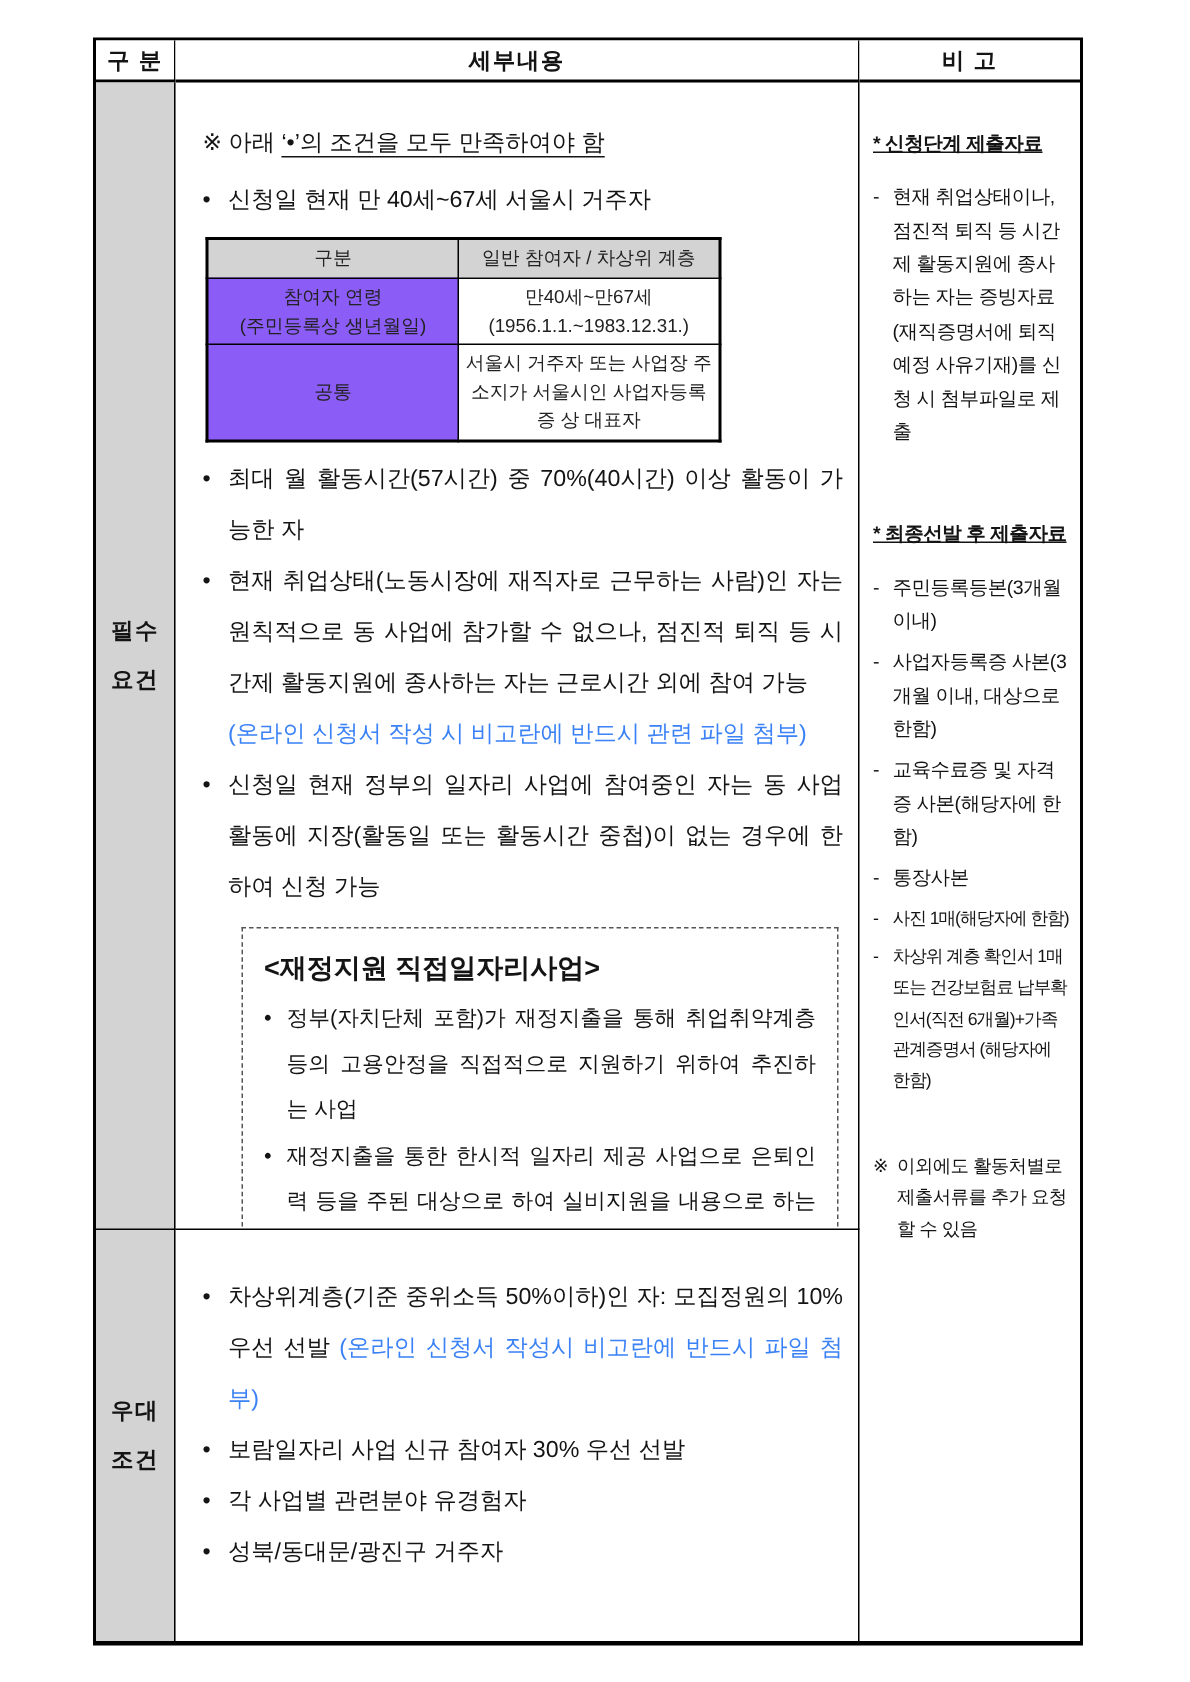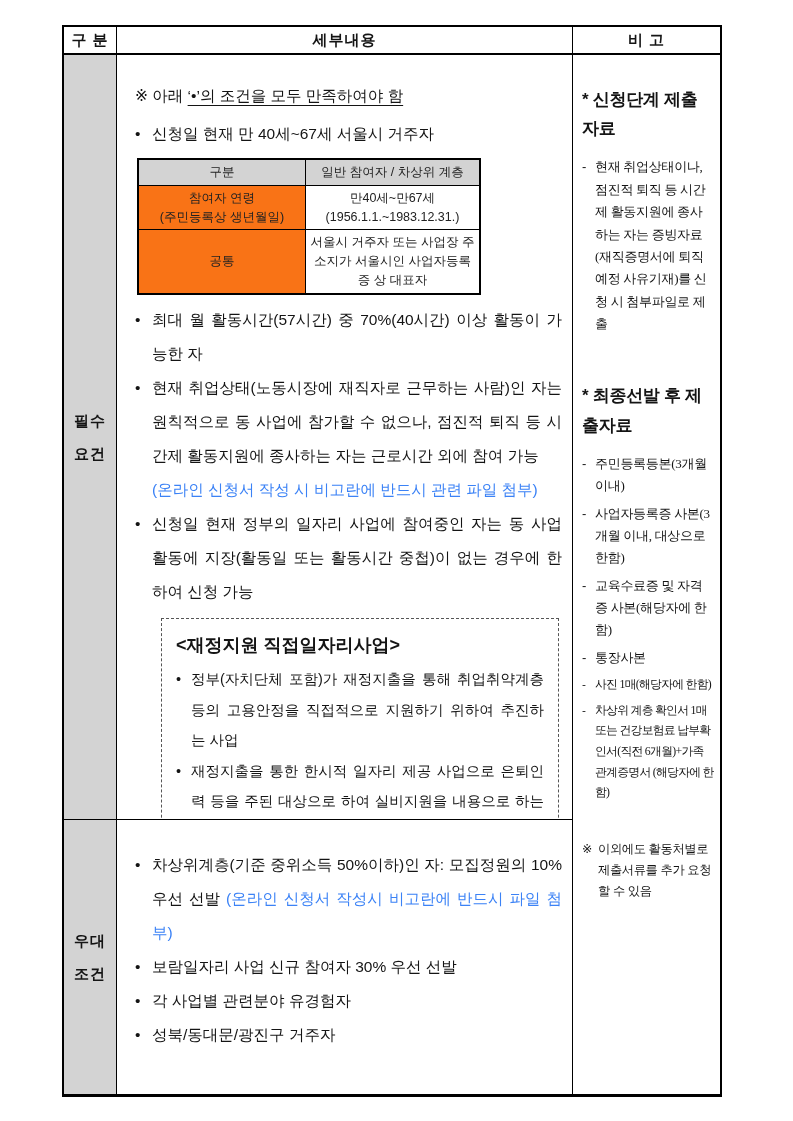--- a/index.html
+++ b/index.html
@@ -38,36 +38,36 @@
   .b .m{flex:none;width:17px;}
   .b .t{flex:1;}
   .blue{color:#3b82f6;}
   
   .inner-table{
     margin:7px 0 8px 2px;width:344px;border-collapse:collapse;
     font-size:12.5px;line-height:1.5;text-align:center;color:#222;
   }
   .inner-table td{border:1px solid #000;padding:3px 4px;}
   .inner-table{border:2px solid #000;}
-  .inner-table .lab{width:158px;background:#f97316;}
+  .inner-table .lab{width:158px;background:#8b5cf6;}
   .inner-table .hdr{background:#d3d3d3;}
   
   .dashed-box{
     margin:8px 0 6px 26px;width:398px;box-sizing:border-box;
     border:1px dashed #555;padding:8px 14px 10px 14px;
     font-size:14.5px;line-height:2.1;text-align:justify;
   }
   .dashed-box .title{font-weight:bold;font-size:18px;}
   .dashed-box .b .m{width:15px;}
   
   .remarks{padding:30px 6px 8px 9px;font-size:13px;line-height:1.72;text-align:left;}
-  .r-title{font-weight:bold;font-size:17px;margin-bottom:13px;letter-spacing:-0.3px;}
+  .r-title{font-weight:bold;font-size:13px;margin-bottom:13px;letter-spacing:-0.3px;text-decoration:underline;}
   .r-item{display:flex;margin-bottom:5px;letter-spacing:-0.3px;}
   .r-item .m{flex:none;width:13px;}
-  .r-item .t{flex:1;font-family:Liberation Serif, serif;}
+  .r-item .t{flex:1;}
   .sec2{margin-top:46px;}
   .compact{font-size:11.8px;letter-spacing:-0.7px;line-height:1.75;}
   .footnote{display:flex;margin-top:36px;font-size:12.3px;letter-spacing:-0.4px;}
   .footnote .m{flex:none;width:16px;}
 </style>
 </head>
 <body>
 
 <div class="doc-table">
 

